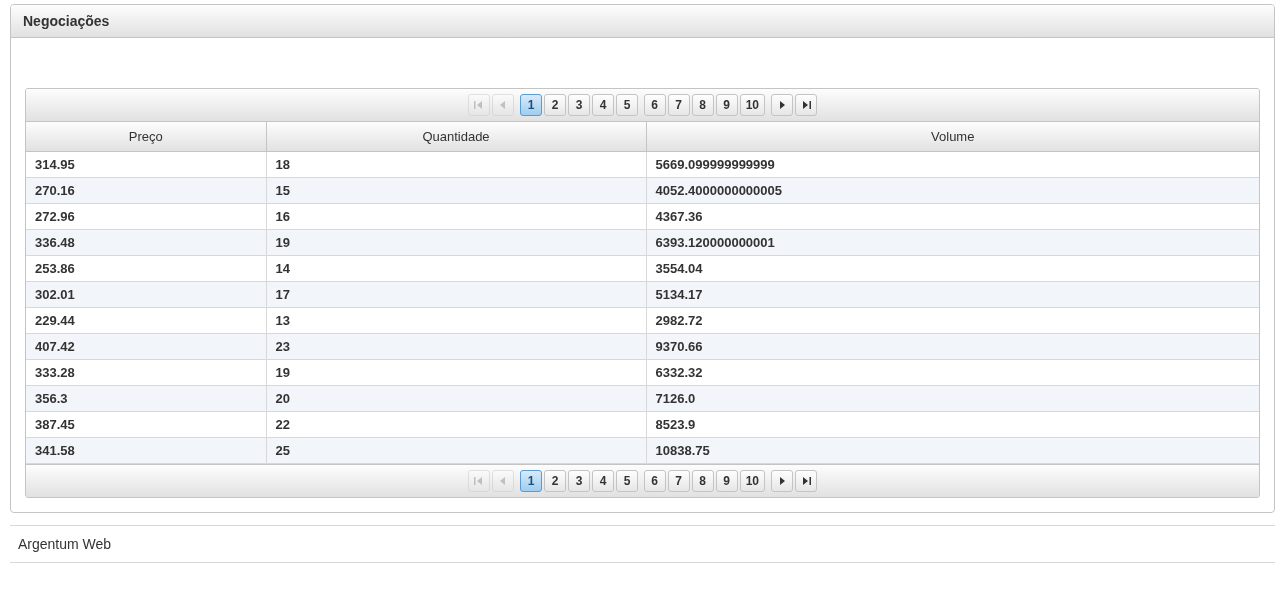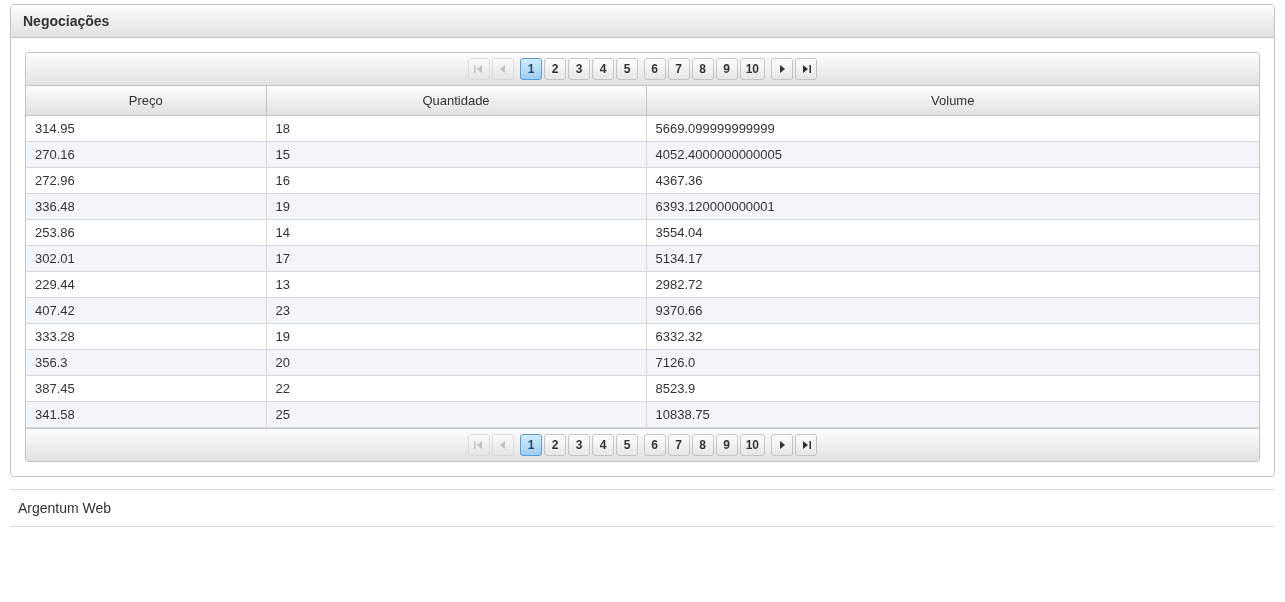--- a/index.html
+++ b/index.html
@@ -17,21 +17,21 @@
       overflow: hidden;
     }
     .panel-header {
       background: linear-gradient(to bottom, #fdfdfd 0%, #e1e1e1 100%);
       border-bottom: 1px solid #c4c4c4;
       padding: 8px 12px;
       font-weight: bold;
       font-size: 14px;
       color: #333;
     }
-    .panel-body { padding: 14px; }
+    .panel-body { padding: 14px; margin-top: 36px; }
     .datatable-wrap {
       border: 1px solid #c4c4c4;
       border-radius: 3px;
       overflow: hidden;
     }
     .paginator {
       background: linear-gradient(to bottom, #fdfdfd 0%, #e1e1e1 100%);
       padding: 5px 0;
       text-align: center;
       border-bottom: 1px solid #c4c4c4;
@@ -73,20 +73,21 @@
       text-align: center;
     }
     table.data th:first-child { border-left: none; }
     table.data th:last-child { border-right: none; }
     table.data td {
       border: 1px solid #d8d8d8;
       border-left: none;
       padding: 5px 9px;
       font-size: 13px;
       color: #333;
+      font-weight: bold;
     }
     table.data td:last-child { border-right: none; }
     table.data tbody tr:nth-child(even) td { background: #f2f6fa; }
     table.data tbody tr:nth-child(odd) td { background: #fff; }
     .col-preco { width: 240px; }
     .col-quant { width: 380px; }
     .footer {
       margin: 12px 10px 0 10px;
       border-top: 1px solid #d8d8d8;
       border-bottom: 1px solid #d8d8d8;

